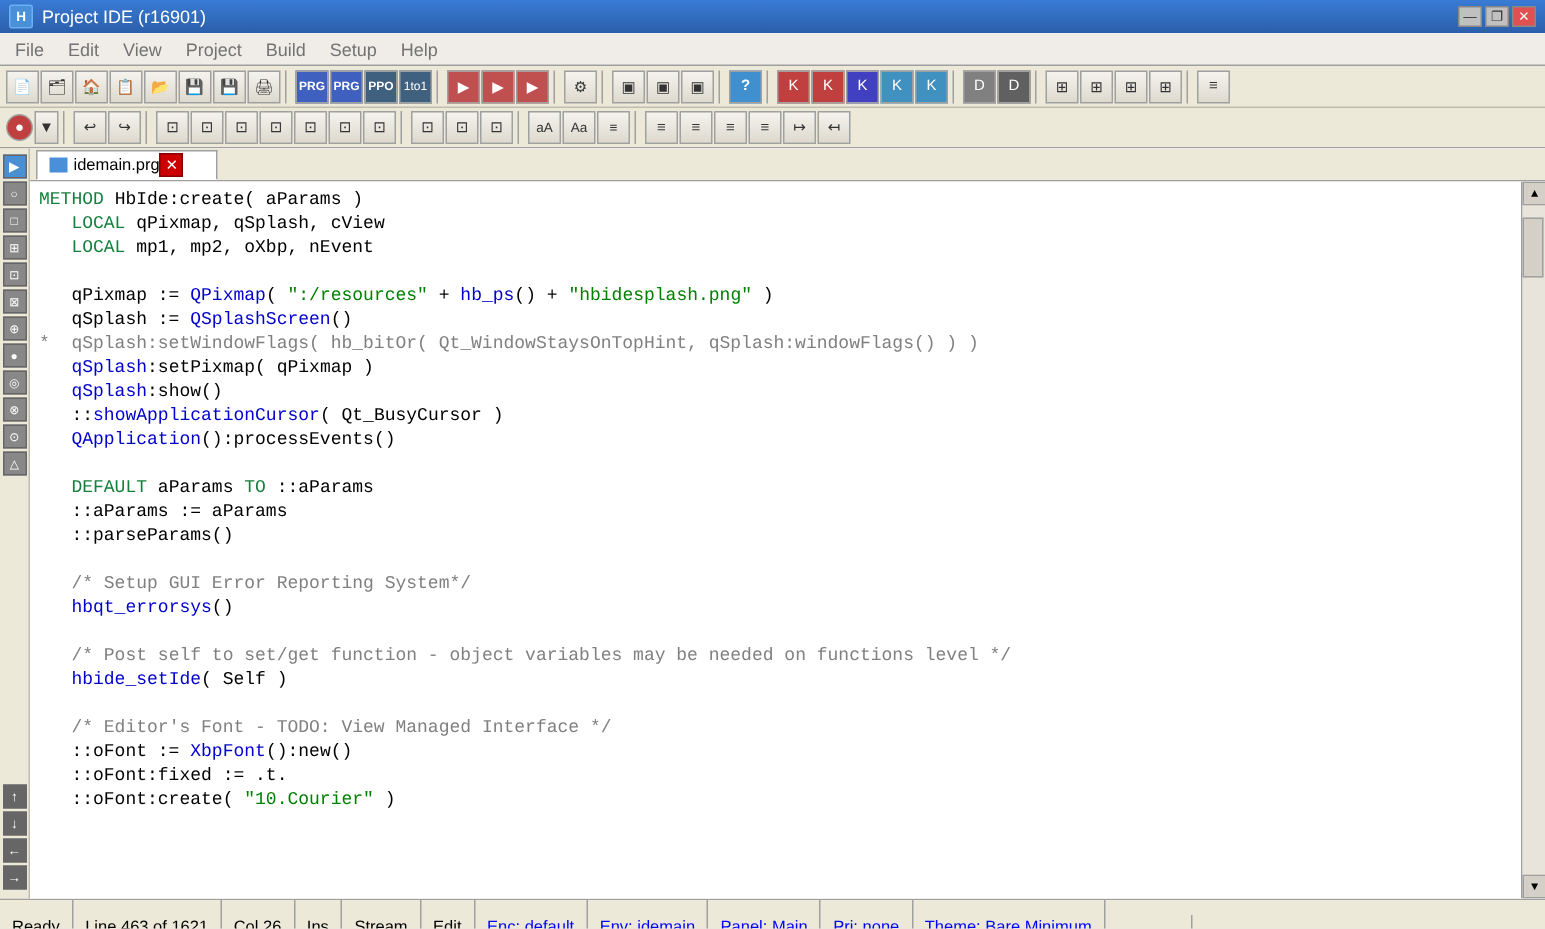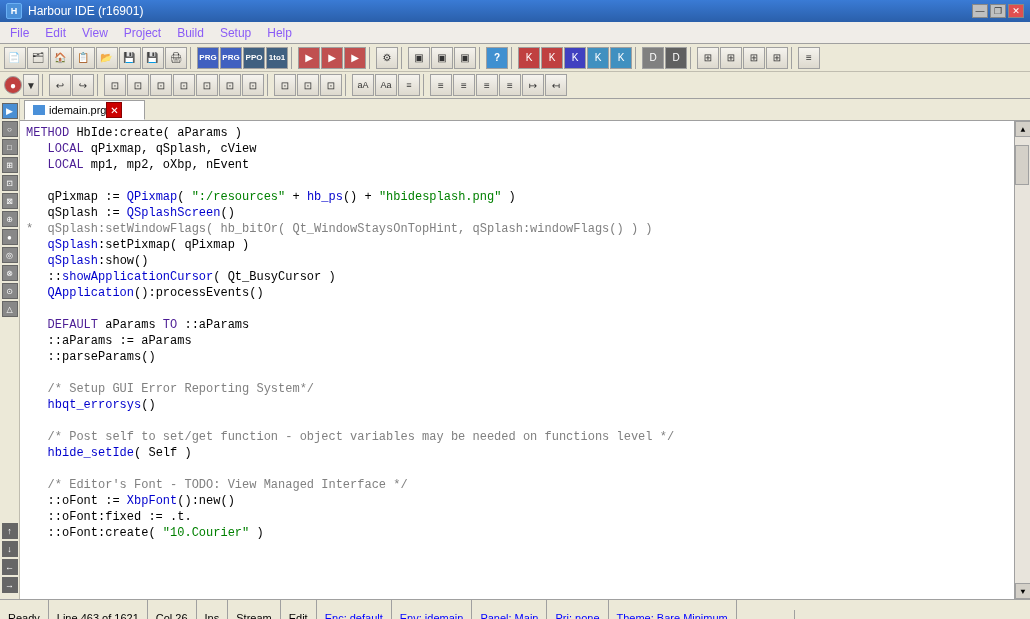--- a/index.html
+++ b/index.html
@@ -49,21 +49,21 @@
       height: 22px;
       display: flex;
       align-items: center;
       padding: 0 2px;
       border-bottom: 1px solid #a0a0a0;
     }
     .menu-item {
       padding: 2px 8px;
       cursor: pointer;
       font-size: 12px;
-      color: #8b5cf6;
+      color: #737373;
     }
 
     
     #toolbar-area {
       background: #ece9d8;
       border-bottom: 1px solid #a0a0a0;
     }
     #toolbar1 {
       height: 28px;
       display: flex;
@@ -197,21 +197,21 @@
       position: relative;
     }
     .scroll-thumb {
       width: 14px; height: 40px;
       background: #d4d0c8;
       border: 1px solid #a0a0a0;
       position: absolute; top: 8px; left: 0;
     }
 
     
-    .kw { color: #4c1d95; }
+    .kw { color: #15803d; }
     .str { color: #008000; }
     .comment { color: #808080; }
     .func { color: #0000cd; }
     .obj { color: #0000cd; }
 
     
     #status-bar {
       height: 37px;
       background: #ece9d8;
       border-top: 1px solid #a0a0a0;
@@ -243,21 +243,21 @@
       font-size: 10px; cursor: pointer;
       margin-left: auto;
       margin-right: 2px;
     }
   </style>
 </head>
 <body>
 
 <div id="title-bar">
   <span class="icon">H</span>
-  <span id="title-text">Harbour IDE (r16901)</span>
+  <span id="title-text">Project IDE (r16901)</span>
   <div id="title-controls">
     <div class="title-btn">—</div>
     <div class="title-btn">❐</div>
     <div class="title-btn close">✕</div>
   </div>
 </div>
 
 <div id="menu-bar">
   <span class="menu-item">File</span>
   <span class="menu-item">Edit</span>
@@ -276,21 +276,21 @@
     <div class="tb-btn" title="Home">🏠</div>
     <div class="tb-btn">📋</div>
     <div class="tb-btn">📂</div>
     <div class="tb-btn" title="Save">💾</div>
     <div class="tb-btn">💾</div>
     <div class="tb-btn">🖨</div>
     <div class="tb-sep"></div>
     <div class="tb-btn" style="background:#4060c0;color:white;font-size:8px;font-weight:bold;">PRG</div>
     <div class="tb-btn" style="background:#4060c0;color:white;font-size:8px;font-weight:bold;">PRG</div>
     <div class="tb-btn" style="background:#406080;color:white;font-size:8px;font-weight:bold;">PPO</div>
-    <div class="tb-btn" style="background:#406080;color:white;font-size:8px;font-weight:bold;">1to1</div>
+    <div class="tb-btn" style="background:#406080;color:white;font-size:8px;font-weight:normal;">1to1</div>
     <div class="tb-sep"></div>
     <div class="tb-btn tb-btn-colored">▶</div>
     <div class="tb-btn tb-btn-colored">▶</div>
     <div class="tb-btn tb-btn-colored">▶</div>
     <div class="tb-sep"></div>
     <div class="tb-btn">⚙</div>
     <div class="tb-sep"></div>
     <div class="tb-btn">▣</div>
     <div class="tb-btn">▣</div>
     <div class="tb-btn">▣</div>

